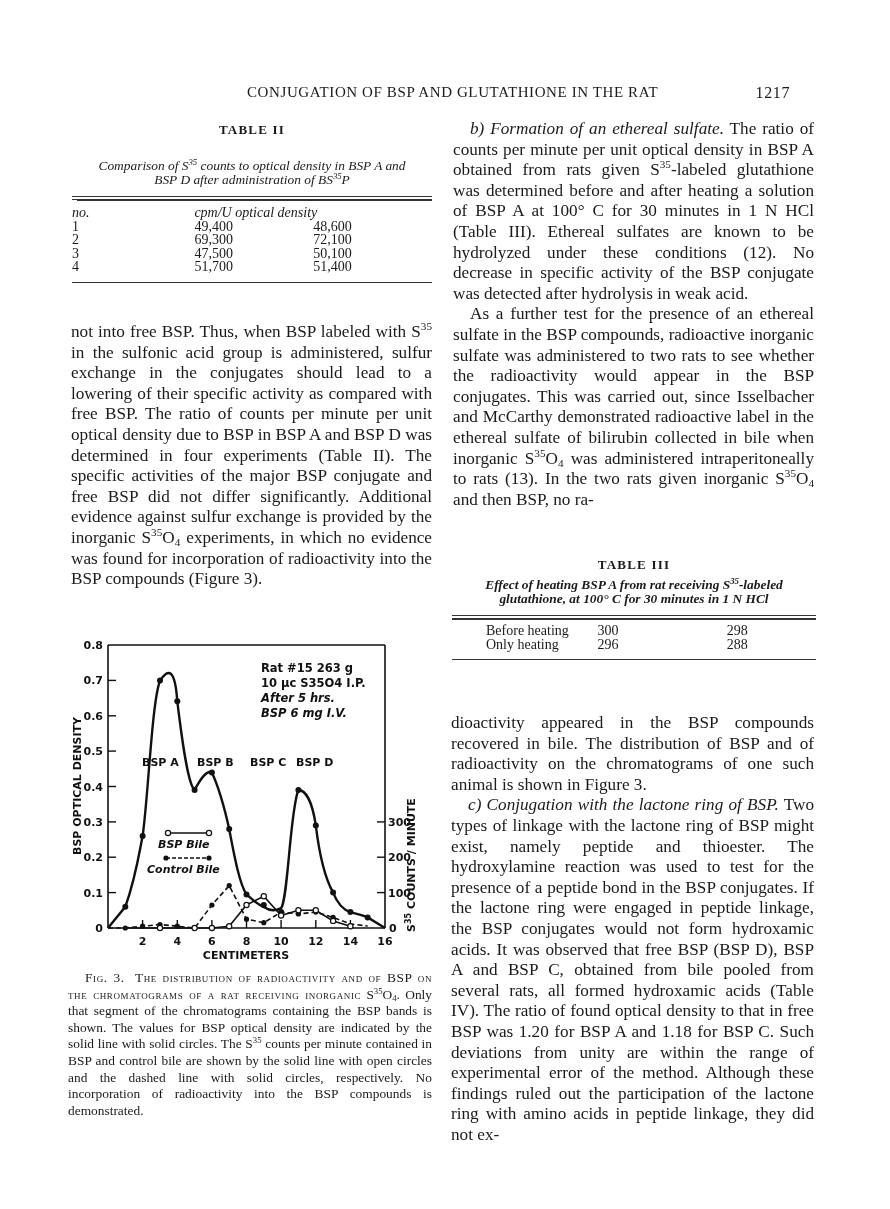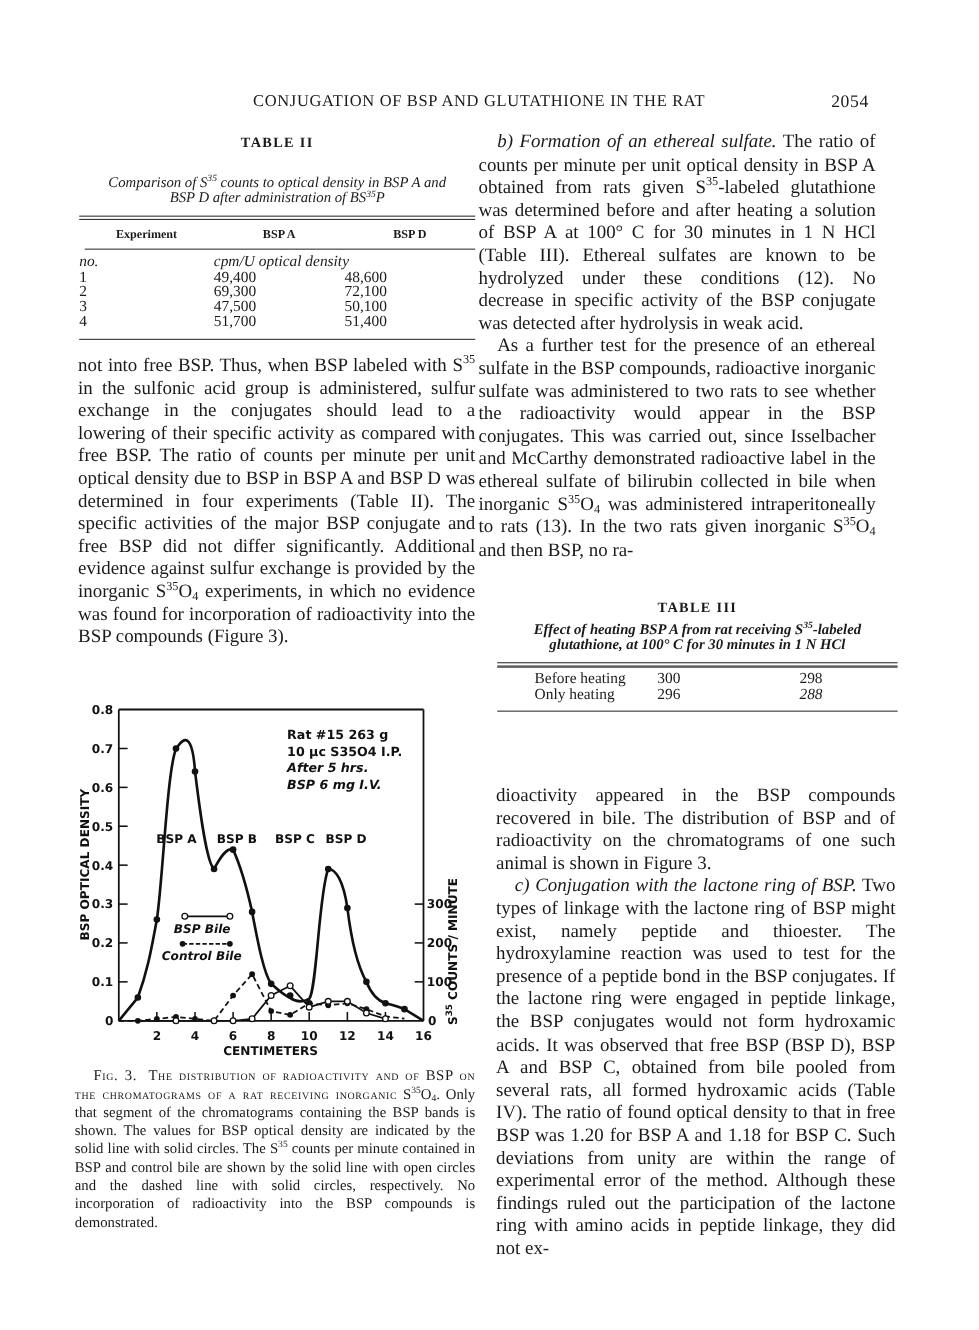--- a/index.html
+++ b/index.html
@@ -1,20 +1,20 @@
 <!DOCTYPE html>
 <html><head>
 <meta charset="utf-8">
 <style>
   html, body { margin: 0; padding: 0; background: #ffffff; }
   body { width: 890px; height: 1209px; position: relative; overflow: hidden;
          font-family: "Liberation Serif", "DejaVu Serif", serif; color: #1a1a1a; }
   .abs { position: absolute; }
   .running-head { top: 84px; left: 230px; width: 560px; font-size: 15px; letter-spacing: 0.6px; }
-  .running-head .title { position: absolute; left: 0; text-align: right; }
+  .running-head .title { position: absolute; left: 17px; text-align: right; }
   .running-head .pageno { position: absolute; right: 0; font-size: 16px; }
 
   .col { font-size: 17.2px; line-height: 20.6px; text-align: justify; }
   .col p { margin: 0; }
   .indent { text-indent: 17px; }
   .last-line { text-align-last: left; }
 
   .tbl-label { font-size: 13px; letter-spacing: 1.2px; text-align: center; font-weight: bold; }
   .tbl-caption { font-style: italic; font-size: 13.4px; line-height: 14px; text-align: center; }
   .rule-double { border-top: 1px solid #333; border-bottom: 1px solid #333; height: 2px; }
@@ -30,39 +30,30 @@
   sup { font-size: 65%; line-height: 0; vertical-align: 0.6em; }
   sub { font-size: 65%; line-height: 0; vertical-align: -0.25em; }
 
   .chart-text { font-family: "DejaVu Sans", "Liberation Sans", sans-serif; font-weight: bold; fill: #111; }
 </style>
 </head>
 <body>
 
 <div class="abs running-head">
   <span class="title">CONJUGATION OF BSP AND GLUTATHIONE IN THE RAT</span>
-  <span class="pageno">2054</span>
+  <span class="pageno">1217</span>
 </div>
 
 <div class="abs" style="left:72px; top:122px; width:360px;">
   <div class="tbl-label">TABLE II</div>
   <div class="tbl-caption" style="margin-top:21px;">
     <span>Comparison of S</span><sup>35</sup><span> counts to optical density in BSP A and</span><br>
     <span>BSP D after administration of BS</span><sup>35</sup><span>P</span>
   </div>
   <div class="rule-double" style="margin-top:9px;"></div>
-  <table class="tbl2">
-    <tbody>
-        <tr class="tbl2-head">
-      <th style="width:34%;">Experiment</th>
-      <th style="width:33%;">BSP A</th>
-      <th style="width:33%;">BSP D</th>
-    </tr>
-  </tbody>
-    </table>
   <div class="rule" style="margin-left:5px;"></div>
   <table class="tbl2" style="margin-top:5px;">
     <tbody>
         <tr>
       <td class="small-italic" style="width:34%;">no.</td>
       <td class="small-italic" colspan="2">cpm/U optical density</td>
     </tr>
     <tr>
       <td>1</td>
       <td>49,400</td>
@@ -237,44 +228,44 @@
       <circle cx="209" cy="858" r="2.6" fill="#111"></circle>
       <text class="chart-text" x="147" y="873" font-size="11" font-style="italic">Control Bile</text>
     </g>
   </svg>
 </div>
 
 <div class="abs fig-caption" style="left:68px; top:970px; width:364px;">
   <span class="indent-cap" style="padding-left:17px;"></span><span class="sc">Fig. 3.</span>&nbsp;&nbsp;<span class="sc">The distribution of radioactivity and of BSP on the chromatograms of a rat receiving inorganic</span><span> S</span><sup>35</sup><span>O</span><sub>4</sub><span>.  Only that segment of the chromatograms containing the BSP bands is shown.  The values for BSP optical density are indicated by the solid line with solid circles.  The S</span><sup>35</sup><span> counts per minute contained in BSP and control bile are shown by the solid line with open circles and the dashed line with solid circles, respectively.  No incorporation of radioactivity into the BSP compounds is demonstrated.</span>
 </div>
 
-<div class="abs col" style="left:435px; top:119px; width:361px;">
+<div class="abs col" style="left:453px; top:119px; width:361px;">
   <p class="indent"><span style="font-style:italic;">b) </span><span style="font-style:italic;">Formation of an ethereal sulfate.</span><span>  The ratio of counts per minute per unit optical density in BSP A obtained from rats given S</span><sup>35</sup><span>-labeled glutathione was determined before and after heating a solution of BSP A at 100° C for 30 minutes in 1 N HCl (Table III).  Ethereal sulfates are known to be hydrolyzed under these conditions (12).  No decrease in specific activity of the BSP conjugate was detected after hydrolysis in weak acid.</span></p>
   <p class="indent"><span>As a further test for the presence of an ethereal sulfate in the BSP compounds, radioactive inorganic sulfate was administered to two rats to see whether the radioactivity would appear in the BSP conjugates.  This was carried out, since Isselbacher and McCarthy demonstrated radioactive label in the ethereal sulfate of bilirubin collected in bile when inorganic S</span><sup>35</sup><span>O</span><sub>4</sub><span> was administered intraperitoneally to rats (13).  In the two rats given inorganic S</span><sup>35</sup><span>O</span><sub>4</sub><span> and then BSP, no ra-</span></p>
 </div>
 
-<div class="abs" style="left:452px; top:544px; width:364px;">
+<div class="abs" style="left:452px; top:557px; width:364px;">
   <div class="tbl-label">TABLE III</div>
   <div class="tbl-caption" style="margin-top:5px;font-weight:bold;">
     <span>Effect of heating BSP A from rat receiving S</span><sup>35</sup><span>-labeled</span><br>
     <span>glutathione, at 100° C for 30 minutes in 1 N HCl</span>
   </div>
   <div class="rule-double" style="margin-top:9px;"></div>
   <div class="rule"></div>
   <table class="tbl2" style="margin-top:4px;">
     <tbody>
         <tr>
       <td style="text-align:left; padding-left:34px; width:40%;">Before heating</td>
       <td style="width:30%;">300</td>
       <td style="width:30%; padding-left:20px;">298</td>
     </tr>
     <tr>
       <td style="text-align:left; padding-left:34px;">Only heating</td>
       <td>296</td>
-      <td style="padding-left:20px;font-style:italic;">288</td>
+      <td style="padding-left:20px;">288</td>
     </tr>
   </tbody>
     </table>
   <div class="rule" style="margin-top:8px;"></div>
 </div>
 
 <div class="abs col" style="left:451px; top:713px; width:363px;">
   <p class="last-line">dioactivity appeared in the BSP compounds recovered in bile.  The distribution of BSP and of radioactivity on the chromatograms of one such animal is shown in Figure 3.</p>
   <p class="indent"><span style="font-style:italic;">c) </span><span style="font-style:italic;">Conjugation with the lactone ring of BSP.</span><span> Two types of linkage with the lactone ring of BSP might exist, namely peptide and thioester. The hydroxylamine reaction was used to test for the presence of a peptide bond in the BSP conjugates.  If the lactone ring were engaged in peptide linkage, the BSP conjugates would not form hydroxamic acids.  It was observed that free BSP (BSP D), BSP A and BSP C, obtained from bile pooled from several rats, all formed hydroxamic acids (Table IV).  The ratio of found optical density to that in free BSP was 1.20 for BSP A and 1.18 for BSP C.  Such deviations from unity are within the range of experimental error of the method.  Although these findings ruled out the participation of the lactone ring with amino acids in peptide linkage, they did not ex-</span></p>
 </div>

